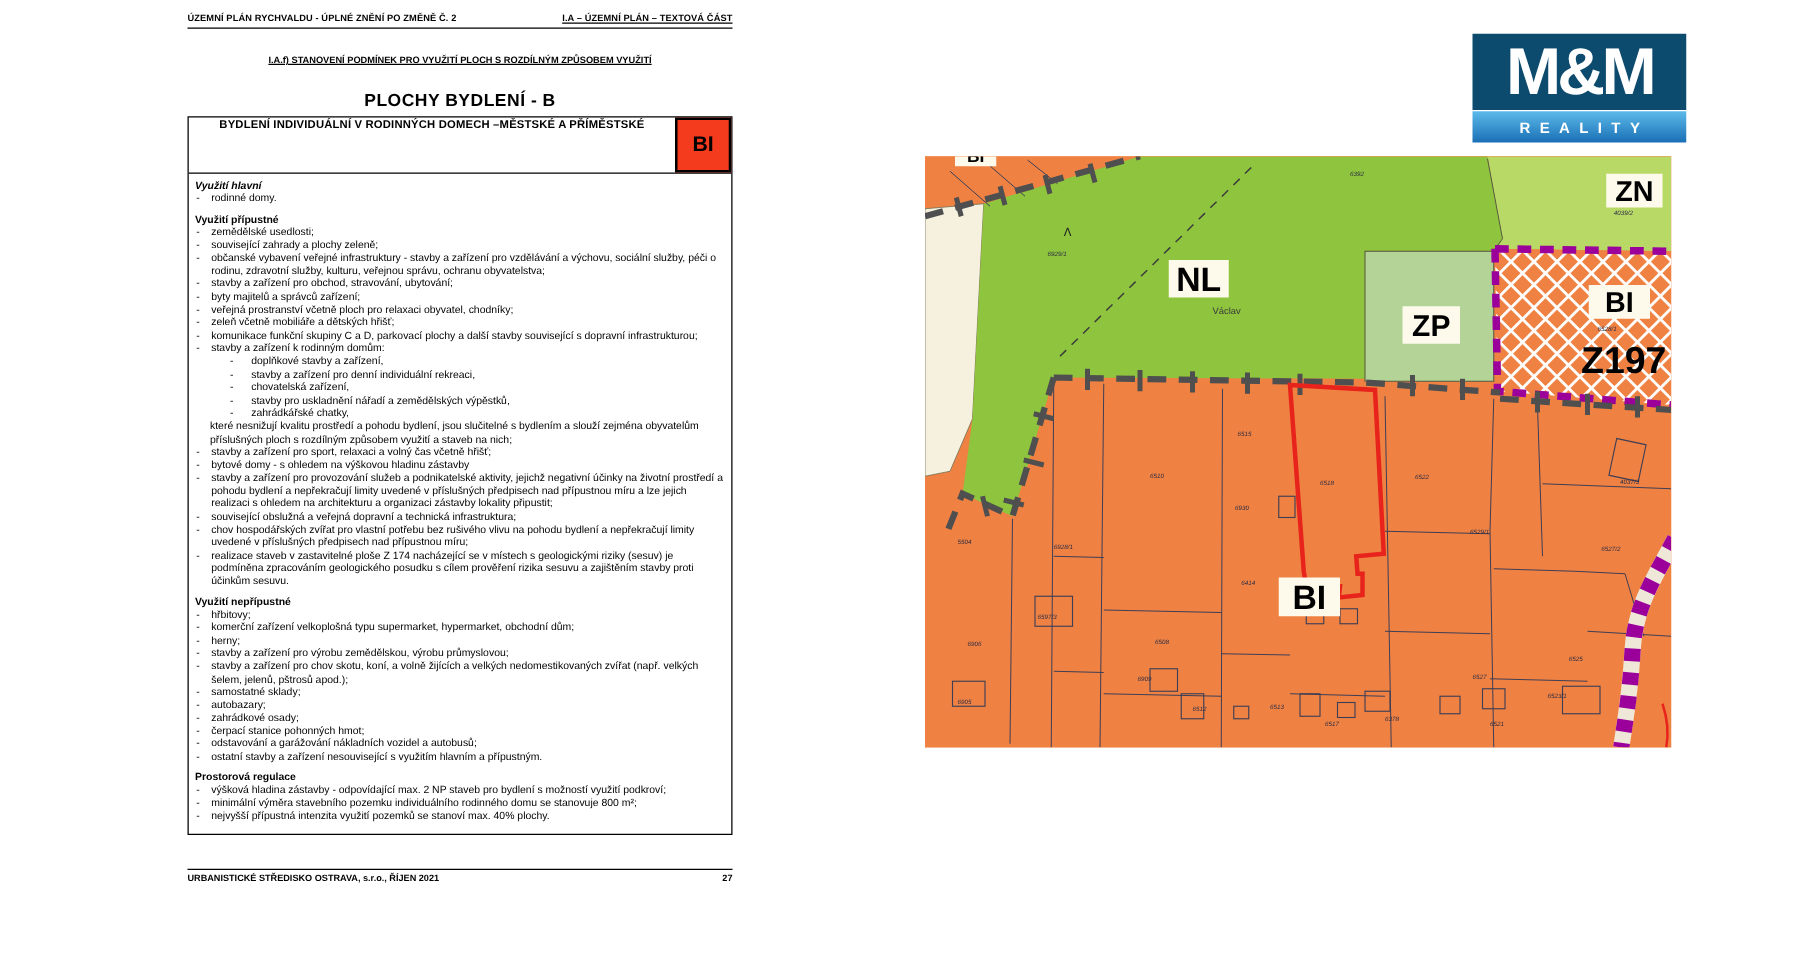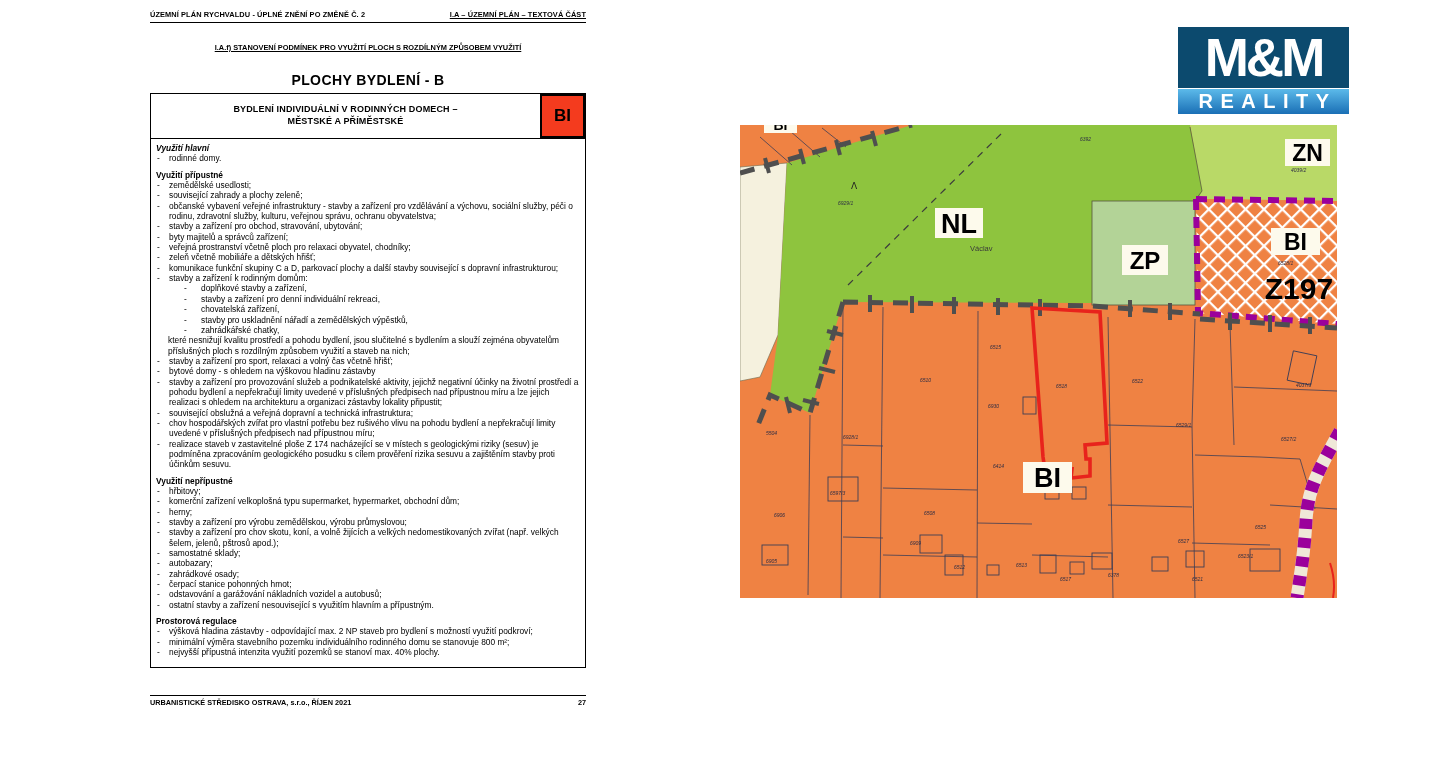--- a/index.html
+++ b/index.html
@@ -9,21 +9,21 @@
   
   .doc{position:absolute;left:150px;top:10px;width:436px;}
   .doc-header{display:flex;justify-content:space-between;align-items:flex-end;
               font-size:7.4px;font-weight:bold;letter-spacing:.1px;}
   .header-right{text-decoration:underline;}
   .doc-rule{border-top:1.3px solid #000;margin-top:3px;}
   .doc-sub{text-align:center;font-size:7.4px;font-weight:bold;text-decoration:underline;margin-top:20px;}
   .doc-title{text-align:center;font-size:14px;font-weight:bold;margin-top:20px;letter-spacing:.4px;}
   .ztable{border:1.4px solid #000;margin-top:5px;}
   .zhead{display:flex;border-bottom:1.4px solid #000;height:44px;}
-  .zname{flex:1;display:flex;flex-direction:column;justify-content:center;text-align:center;
+  .zname{flex:1;display:flex;flex-direction:row;justify-content:center;text-align:center;
          font-weight:bold;font-size:9px;line-height:1.3;letter-spacing:.15px;}
   .zcode{width:45px;box-sizing:border-box;border:2.6px solid #000;display:flex;align-items:center;
          justify-content:center;font-size:17px;font-weight:bold;}
   .zbody{padding:4px 6px 9px 5px;font-size:8.35px;line-height:10.35px;}
   .sec-heading{font-weight:bold;margin-top:6px;}
   .doc-section:first-child .sec-heading{margin-top:0;font-style:italic;}
   .item{display:flex;}
   .dash{width:12px;flex:none;padding-left:1px;}
   .itext{flex:1;}
   .justify .itext{text-align:justify;}
@@ -31,21 +31,21 @@
   .sub .dash{width:17px;}
   .cont{padding-left:12px;}
   .doc-footer{margin-top:27px;border-top:1.3px solid #000;padding-top:2px;
               display:flex;justify-content:space-between;font-size:7.3px;font-weight:bold;}
 
   
   .logo{position:absolute;left:1178px;top:27px;width:171px;}
   .logo-top{height:61px;display:flex;align-items:center;justify-content:center;
             color:#fff;font-size:53px;font-weight:bold;letter-spacing:-3px;line-height:1;}
   .logo-bottom{height:25px;margin-top:1px;display:flex;align-items:center;justify-content:center;
-               color:#fff;font-size:20px;font-weight:bold;letter-spacing:7.5px;padding-left:8px;}
+               color:#fff;font-size:12px;font-weight:bold;letter-spacing:7.5px;padding-left:8px;}
 
   
   .map{position:absolute;left:740px;top:125px;width:597px;height:473px;overflow:hidden;background:#ef8243;}
   .map svg{display:block;}
   text.zlabel{font-weight:bold;fill:#000;font-family:"Liberation Sans",sans-serif;}
   text.plabel{font-size:5px;fill:#2c2c44;font-style:italic;font-family:"Liberation Sans",sans-serif;}
   text.place{font-size:7.5px;fill:#3a3a3a;font-family:"Liberation Sans",sans-serif;}
   text.lambda{font-size:9px;fill:#222;font-family:"DejaVu Sans",sans-serif;}
 </style>
 </head>

